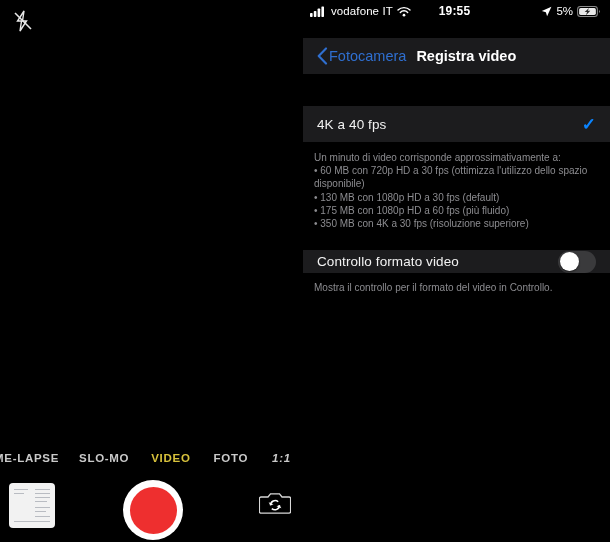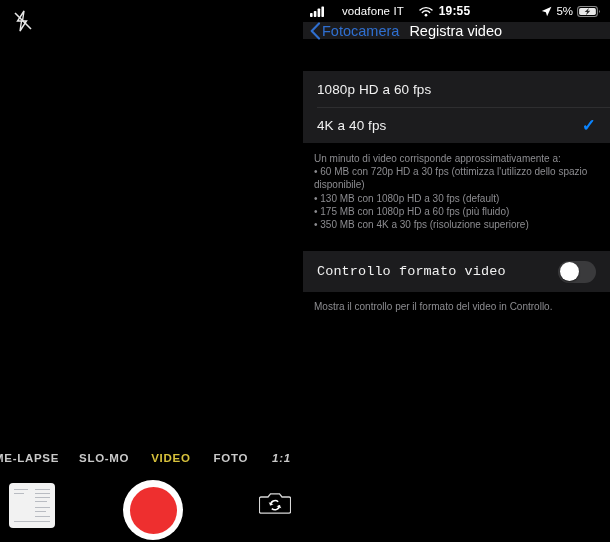--- a/index.html
+++ b/index.html
@@ -49,41 +49,41 @@
   
   #settings-pane {
     position:absolute; left:303px; top:0; width:307px; height:542px;
     background:#000;
   }
   #status-bar {
     position:relative; height:22px; width:100%;
     display:flex; align-items:center; color:#fff;
     font-size:11.5px; padding:0 9px 0 7px;
   }
-  .sb-left { display:flex; align-items:center; gap:15px; }
+  .sb-left { display:flex; align-items:center; gap:4px; }
   .sb-carrier { font-size:11.5px; letter-spacing:.1px; }
   .sb-center {
     position:absolute; left:0; right:4px; text-align:center;
     font-size:12px; font-weight:bold; letter-spacing:.2px;
     pointer-events:none;
   }
   .sb-right {
     margin-left:auto; display:flex; align-items:center; gap:4px;
     position:relative; z-index:2;
   }
   .sb-batt-pct { font-size:11.5px; }
 
   #nav-bar {
-    height:17px; background:#1b1b1d;
-    display:flex; align-items:center; padding-left:7px; gap:2px;
+    height:36px; background:#1b1b1d;
+    display:flex; align-items:center; padding-left:14px; gap:2px;margin-top:16px;
   }
   #back-button { display:flex; align-items:center; gap:1px; cursor:pointer; }
   #back-label { color:#2f6fd0; font-size:14.5px; }
   #nav-title {
-    color:#fff; font-size:14.5px; font-weight:normal; margin-left:8px;
+    color:#fff; font-size:14.5px; font-weight:bold; margin-left:8px;
   }
 
   .gap { background:#000; }
 
   .group { background:#1c1c1e; }
   .row {
     position:relative; height:36px;
     display:flex; align-items:center;
     padding-left:14px; padding-right:14px;
     cursor:pointer;
@@ -97,21 +97,21 @@
     margin-left:auto; color:#0a84ff; font-size:17px; font-weight:bold;
     line-height:1;
   }
 
   #footnote {
     padding:9px 13px 10px 11px;
     color:#8c8c90; font-size:10px; line-height:13.2px;
     white-space:pre-line;
   }
 
-  .toggle-row { height:41px;font-family:Liberation Mono, monospace; }
+  .toggle-row { height:23px; }
   .switch {
     margin-left:auto; width:38px; height:22px; border-radius:11px;
     background:#3a3a3c; position:relative; flex:none;
   }
   .switch-knob {
     position:absolute; left:1.5px; top:1.5px;
     width:19px; height:19px; border-radius:50%;
     background:#fff;
     box-shadow:0 1px 2px rgba(0,0,0,.5);
   }
@@ -215,23 +215,20 @@
         </svg>
         <span id="back-label">Fotocamera</span>
       </div>
       <div id="nav-title">Registra video</div>
     </div>
 
     <div class="gap" style="height:32px;"></div>
 
     <div class="group">
       <div class="row">
-        <span class="row-label">1080p HD a 60 fps</span>
-      </div>
-      <div class="row">
         <span class="row-label">4K a 40 fps</span>
         <span class="checkmark">✓</span>
       </div>
     </div>
 
     <div id="footnote">Un minuto di video corrisponde approssimativamente a:
 • 60 MB con 720p HD a 30 fps (ottimizza l'utilizzo dello spazio disponibile)
 • 130 MB con 1080p HD a 30 fps (default)
 • 175 MB con 1080p HD a 60 fps (più fluido)
 • 350 MB con 4K a 30 fps (risoluzione superiore)</div>

